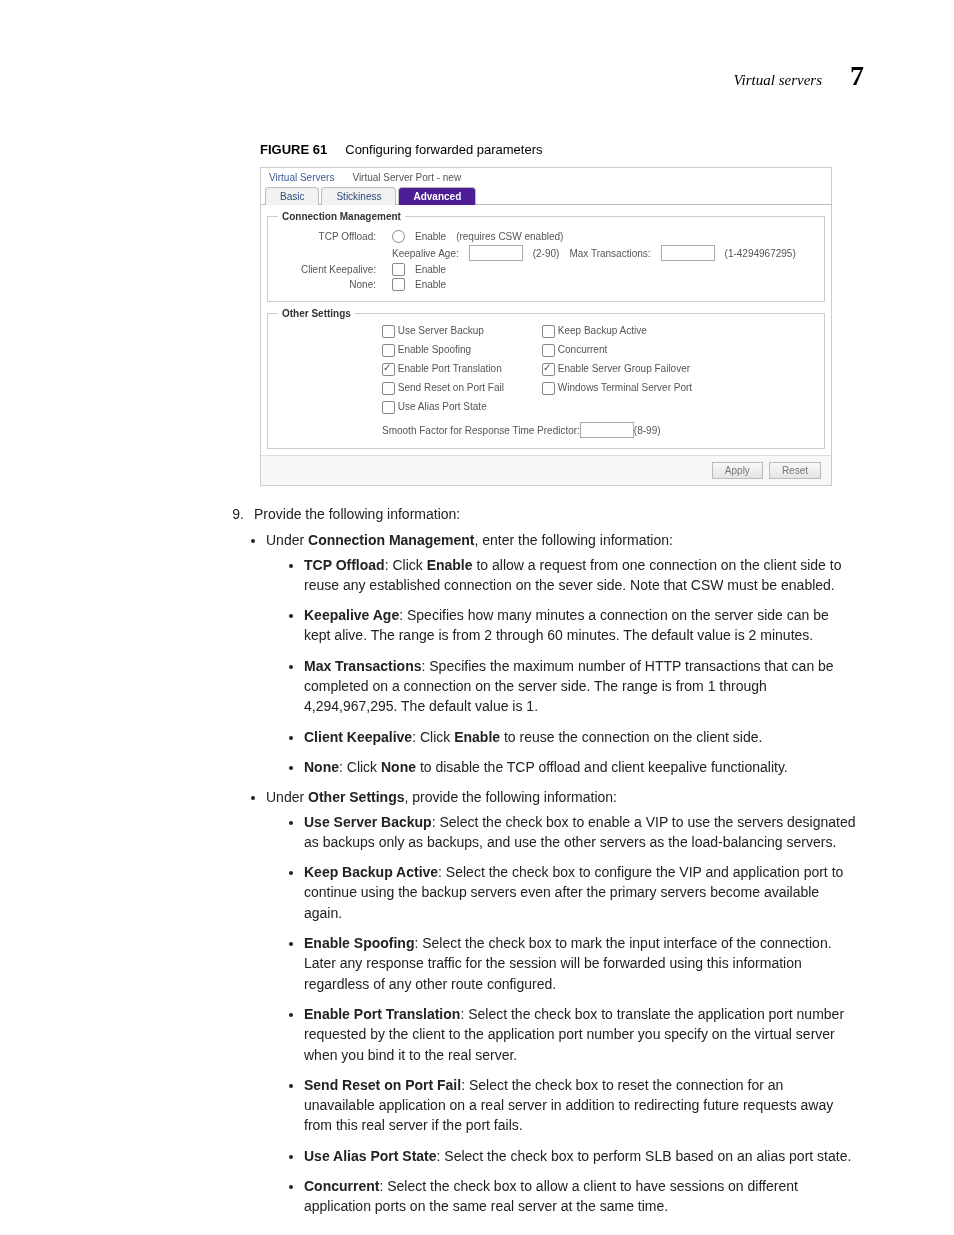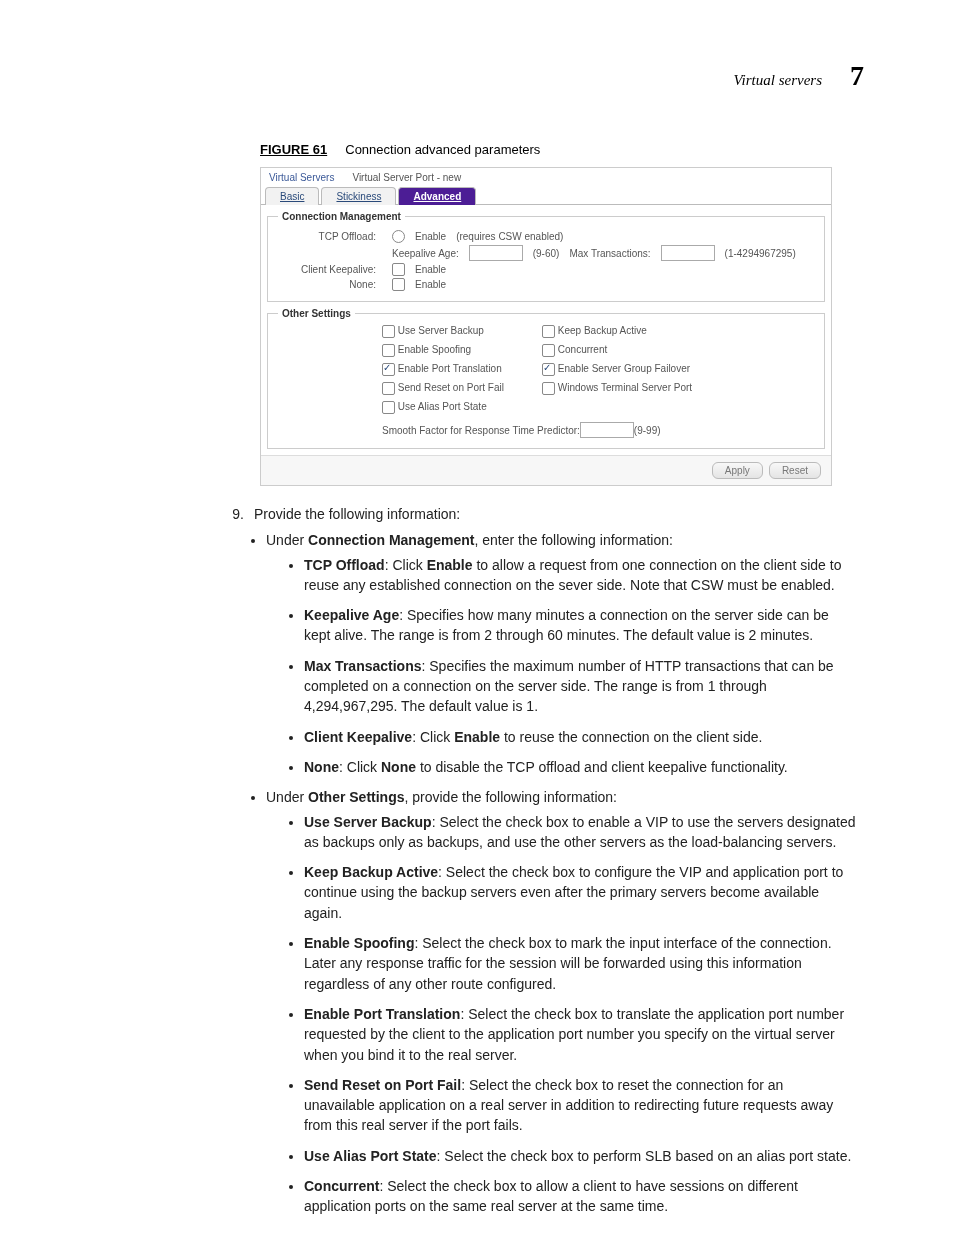--- a/index.html
+++ b/index.html
@@ -28,21 +28,21 @@
   .hdr-num {
     font-size: 28px;
     font-weight: bold;
     font-family: Georgia, serif;
   }
   .fig-caption {
     font-size: 13px;
     margin-left: 170px;
     margin-bottom: 10px;
   }
-  .fig-caption .figlabel { font-weight: bold; text-decoration: underline; }
+  .fig-caption .figlabel { font-weight: bold; }
   .panel {
     margin-left: 170px;
     width: 570px;
     border: 1px solid #ccc;
     font-size: 10px;
     color: #555;
     background: #fff;
   }
   .panel-row1 {
     display: flex;
@@ -61,21 +61,20 @@
   }
   .tab {
     border: 1px solid #bbb;
     border-bottom: none;
     border-radius: 4px 4px 0 0;
     padding: 3px 14px;
     font-size: 10px;
     background: #f2f2f2;
     color: #2a4a7a;
     cursor: pointer;
-    text-decoration: underline;
   }
   .tab.active {
     background: #4c1d95;
     color: #fff;
     font-weight: bold;
   }
   .tabline {
     border-top: 1px solid #bbb;
     margin-top: -1px;
   }
@@ -141,21 +140,21 @@
   .footer {
     display: flex;
     justify-content: flex-end;
     gap: 6px;
     padding: 6px 10px;
     border-top: 1px solid #ddd;
     background: #f7f7f7;
   }
   .btn {
     border: 1px solid #bbb;
-    border-radius: 6px;
+    border-radius: 0;
     padding: 2px 12px;
     font-size: 10px;
     background: linear-gradient(#f8f8f8,#e4e4e4);
     color: #777;
     cursor: pointer;
   }
 
   .content {
     margin-left: 132px;
     margin-top: 18px;
@@ -190,21 +189,21 @@
 
 <div class="page">
   <div class="hdr">
     <span class="hdr-title">Virtual servers</span>
     <span class="hdr-num">7</span>
   </div>
 
   <div class="fig-caption">
     <span class="figlabel">FIGURE 61</span>
     &nbsp;&nbsp;&nbsp;
-    <span>Connection advanced parameters</span>
+    <span>Configuring forwarded parameters</span>
   </div>
 
   <div class="panel">
     <div class="panel-row1">
       <span class="crumb">Virtual Servers</span>
       <span>Virtual Server Port - new</span>
     </div>
     <div class="tabs">
       <div class="tab">Basic</div>
       <div class="tab">Stickiness</div>
@@ -217,21 +216,21 @@
       <div class="formrow">
         <span class="lbl">TCP Offload:</span>
         <span class="radio"></span>
         <span class="inline-gap">Enable</span>
         <span class="inline-gap">(requires CSW enabled)</span>
       </div>
       <div class="formrow">
         <span class="lbl"></span>
         <span>Keepalive Age:</span>
         <span class="txt inline-gap"></span>
-        <span class="inline-gap">(9-60)</span>
+        <span class="inline-gap">(2-90)</span>
         <span class="inline-gap">Max Transactions:</span>
         <span class="txt inline-gap"></span>
         <span class="inline-gap">(1-4294967295)</span>
       </div>
       <div class="formrow">
         <span class="lbl">Client Keepalive:</span>
         <span class="chk"></span>
         <span class="inline-gap">Enable</span>
       </div>
       <div class="formrow">
@@ -251,21 +250,21 @@
         <div><span class="chk checked"></span> <span>Enable Port Translation</span></div>
         <div><span class="chk checked"></span> <span>Enable Server Group Failover</span></div>
         <div><span class="chk"></span> <span>Send Reset on Port Fail</span></div>
         <div><span class="chk"></span> <span>Windows Terminal Server Port</span></div>
         <div><span class="chk"></span> <span>Use Alias Port State</span></div>
         <div></div>
       </div>
       <div class="smooth-row">
         <span>Smooth Factor for Response Time Predictor:</span>
         <span class="txt"></span>
-        <span>(9-99)</span>
+        <span>(8-99)</span>
       </div>
     </fieldset>
 
     <div class="footer">
       <div class="btn">Apply</div>
       <div class="btn">Reset</div>
     </div>
   </div>
 
   <div class="content">

